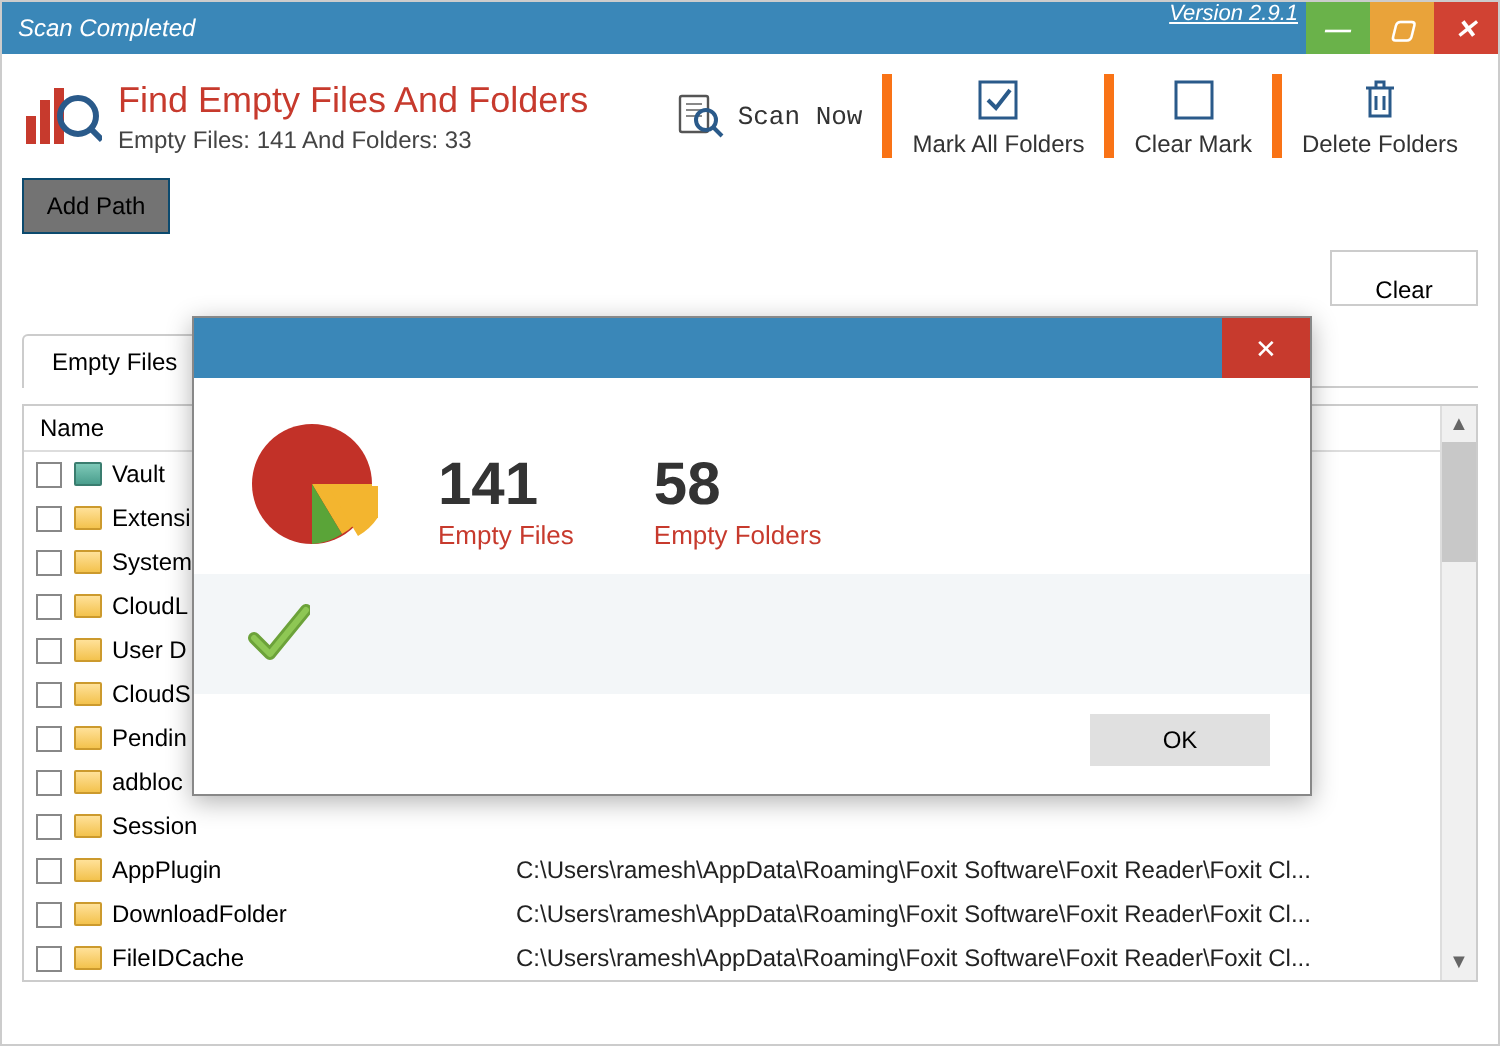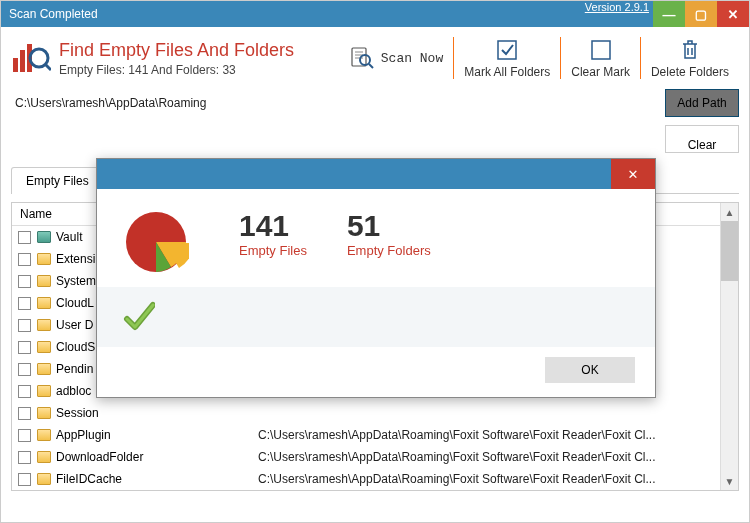--- a/index.html
+++ b/index.html
@@ -1,34 +1,34 @@
 <!DOCTYPE html>
 <html><head>
 <meta charset="utf-8">
 <style>
 * { box-sizing: border-box; margin: 0; padding: 0; font-family: "Segoe UI", Arial, sans-serif; }
 body { width: 750px; height: 523px; background: #fff; position: relative; overflow: hidden; border: 1px solid #ccc; }
 
 
-.titlebar { height: 26px; background: #3a87b8; display: flex; align-items: center; justify-content: space-between; padding-left: 8px; color: #fff; font-size: 12px; }
+.titlebar { height: 26px; background: #3a87b8; display: flex; align-items: center; justify-content: space-between; padding-left: 8px; color: #fff; font-size: 12px; font-style: italic; }
 .titlebar-buttons { display: flex; height: 100%; }
 .titlebar .version { margin-right: 4px; font-size: 11px; text-decoration: underline; }
 .win-btn { width: 32px; height: 26px; display: flex; align-items: center; justify-content: center; font-size: 13px; font-weight: bold; }
 .win-min { background: #6ab24a; color: #fff; }
 .win-max { background: #e9a33a; color: #fff; }
 .win-close { background: #d14233; color: #fff; }
 
 
 .toolbar { display: flex; padding: 10px 10px 8px 10px; }
 .logo-block { display: flex; align-items: center; }
 .logo-icon { width: 40px; height: 40px; margin-right: 8px; }
 .logo-text .title { color: #c73a2d; font-size: 18px; font-weight: 400; }
 .logo-text .subtitle { color: #444; font-size: 12px; margin-top: 2px; }
 .toolbar-spacer { flex: 1; }
-.tool-btn { display: flex; flex-direction: column; align-items: center; justify-content: center; padding: 0 10px; font-size: 12px; color: #333; border-left: 1px solid #f97316; cursor: pointer; }
+.tool-btn { display: flex; flex-direction: column; align-items: center; justify-content: center; padding: 0 10px; font-size: 12px; color: #333; border-left: 5px solid #f97316; cursor: pointer; }
 .tool-btn:first-of-type { border-left: none; }
 .tool-btn.scan { flex-direction: row; border-left: none; }
 .tool-btn.scan .tool-label { margin-left: 6px; font-size: 13px; font-family: Liberation Mono, monospace; }
 .tool-icon { width: 26px; height: 26px; margin-bottom: 2px; }
 .tool-svg { width: 100%; height: 100%; }
 
 
 .path-row { display: flex; align-items: center; padding: 2px 10px; }
 .path-text { flex: 1; font-size: 12px; color: #222; padding: 6px 4px; }
 .side-btn { width: 74px; height: 28px; font-size: 12px; display: flex; align-items: center; justify-content: center; border: 1px solid #aaa; background: #e0e0f0; cursor: pointer; }
@@ -57,21 +57,21 @@
 
 
 .scrollbar { width: 18px; background: #f0f0f0; border-left: 1px solid #ddd; position: relative; }
 .scroll-arrow { height: 18px; display: flex; align-items: center; justify-content: center; font-size: 10px; color: #666; }
 .scroll-thumb { position: absolute; top: 18px; width: 100%; height: 60px; background: #c8c8c8; }
 
 
 .modal { position: absolute; left: 95px; top: 157px; width: 560px; border: 1px solid #888; background: #fff; box-shadow: 0 3px 12px rgba(0,0,0,0.3); }
 .modal-titlebar { height: 30px; background: #3a87b8; display: flex; justify-content: flex-end; }
 .modal-close { width: 44px; height: 30px; background: #c73a2d; color: #fff; display: flex; align-items: center; justify-content: center; font-size: 13px; cursor: pointer; }
-.modal-body { padding: 20px 26px 12px 26px; display: flex; align-items: flex-start; gap: 20px; }
+.modal-body { padding: 20px 26px 12px 26px; display: flex; align-items: flex-end; }
 .pie { width: 66px; height: 66px; margin-right: 30px; flex-shrink: 0; }
 .stats { display: flex; gap: 40px; }
 .stat .num { font-size: 30px; font-weight: bold; color: #333; }
 .stat .lbl { font-size: 13px; color: #c73a2d; }
 .modal-hint { background: #f3f6f8; padding: 14px 26px; display: flex; align-items: center; font-size: 12.5px; color: #4a6470; line-height: 1.5; }
 .check-icon { width: 32px; height: 32px; margin-right: 14px; flex-shrink: 0; }
 .modal-footer { padding: 10px 20px 14px 0; display: flex; justify-content: flex-end; }
 .ok-btn { width: 90px; height: 26px; background: #e0e0e0; border: none; font-size: 12px; cursor: pointer; }
 </style>
 </head>
@@ -138,21 +138,20 @@
     <div class="tool-icon">
       <svg class="tool-svg" viewBox="0 0 26 26">
           <path d="M6 7 H20 M8 7 V21 H18 V7 M11 7 V4 H15 V7 M11 11 V18 M15 11 V18" fill="none" stroke="#2a5a8a" stroke-width="1.5"></path>
         </svg>
     </div>
     <span>Delete Folders</span>
   </div>
 </div>
 
 <div class="path-row">
-  <div class="path-text">C:\Users\ramesh\AppData\Roaming</div>
   <div class="side-col">
     <div class="side-btn addpath">
         <span>Add Path</span>
       </div>
   </div>
 </div>
 <div class="path-row" style="justify-content:flex-end; margin-top:2px;">
   <div class="side-btn clear">
       <span>Clear</span>
     </div>
@@ -286,21 +285,21 @@
         <path d="M33 33 L48 58 A30 30 0 0 1 33 63 Z" fill="#5aa438"></path>
         <path d="M38 33 L68 33 A30 30 0 0 1 53 58 L38 33 Z" fill="#f3b52f" transform="translate(3,1)"></path>
       </svg>
     </div>
     <div class="stats">
       <div class="stat">
         <div class="num">141</div>
         <div class="lbl">Empty Files</div>
       </div>
       <div class="stat">
-        <div class="num">51</div>
+        <div class="num">58</div>
         <div class="lbl">Empty Folders</div>
       </div>
     </div>
   </div>
   <div class="modal-hint">
     <div class="check-icon">
       <svg viewBox="0 0 32 32">
           <path d="M4 18 L12 26 L30 4" fill="none" stroke="#6ca23a" stroke-width="6" stroke-linecap="round" stroke-linejoin="round"></path>
           <path d="M4 18 L12 26 L30 4" fill="none" stroke="#8ec754" stroke-width="3" stroke-linecap="round" stroke-linejoin="round"></path>
         </svg>

